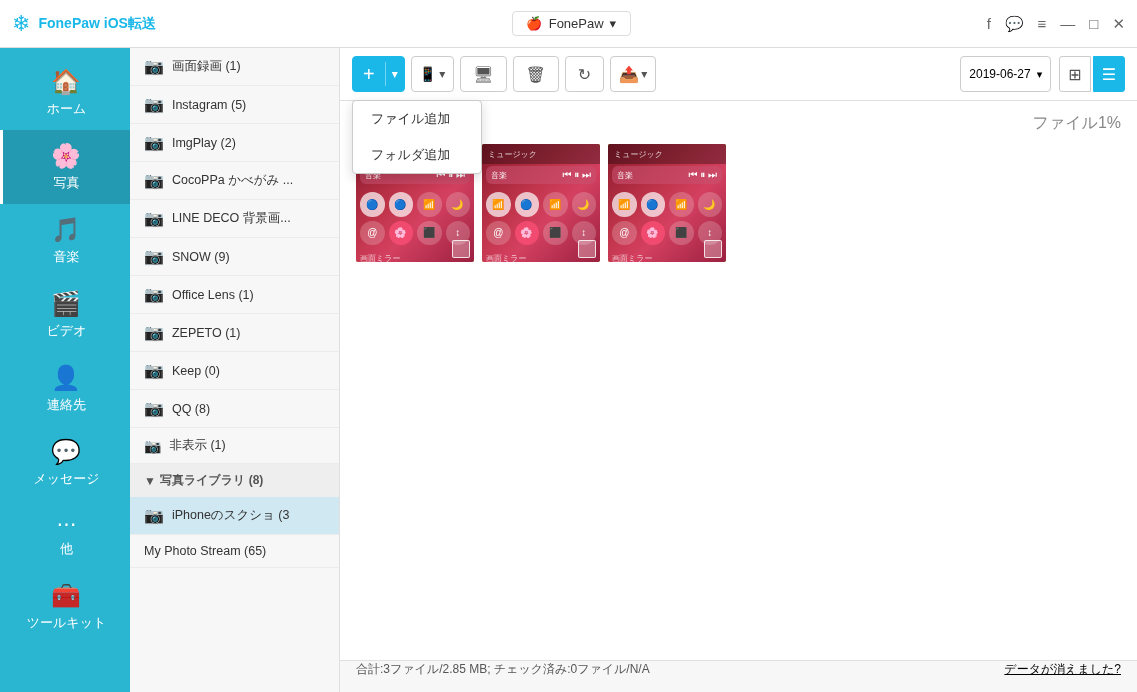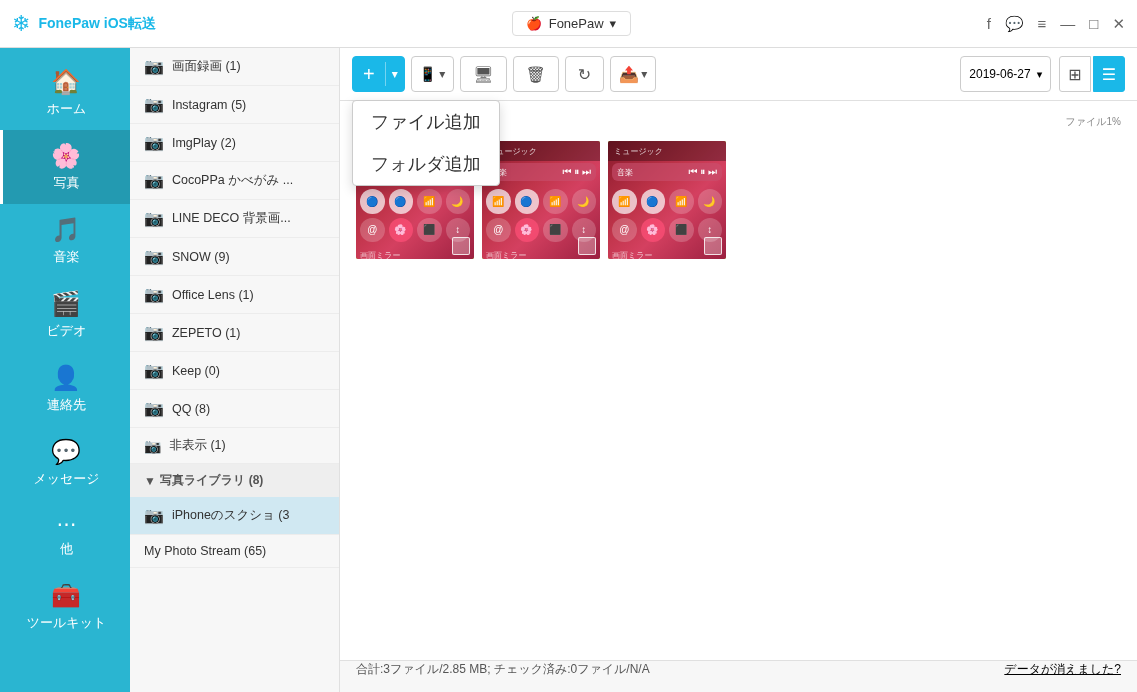--- a/index.html
+++ b/index.html
@@ -150,21 +150,21 @@
       left: 12px;
       background: #fff;
       border: 1px solid #ccc;
       border-radius: 4px;
       box-shadow: 0 4px 12px rgba(0,0,0,0.15);
       z-index: 100;
       min-width: 130px;
     }
     .dropdown-item {
       padding: 9px 18px;
-      font-size: 18px;
+      font-size: 13px;
       cursor: pointer;
       color: #333;
     }
 
     
     .photo-grid-area {
       flex: 1;
       overflow-y: auto;
       padding: 12px 16px;
     }
@@ -433,21 +433,21 @@
         <div class="dropdown-item">ファイル追加</div>
         <div class="dropdown-item">フォルダ追加</div>
       </div>
     </div>
 
     <div class="photo-grid-area">
 
       <div class="date-group-header">
         <input type="checkbox" class="date-checkbox" style="">
         <span>2019-06-27</span>
-        <span style="margin-left:auto;font-size:10px;color:#888;">ファイル1%</span>
+        <span style="margin-left:auto;font-size:16px;color:#888;">ファイル1%</span>
       </div>
 
       <div class="photo-row">
 
         <div class="photo-thumb">
           <div class="ios-screen">
             <div class="ios-top-bar">
               <span style="font-size:8px; color: rgba(255,255,255,0.8);">ミュージック</span>
             </div>
             <div class="ios-music-row">

